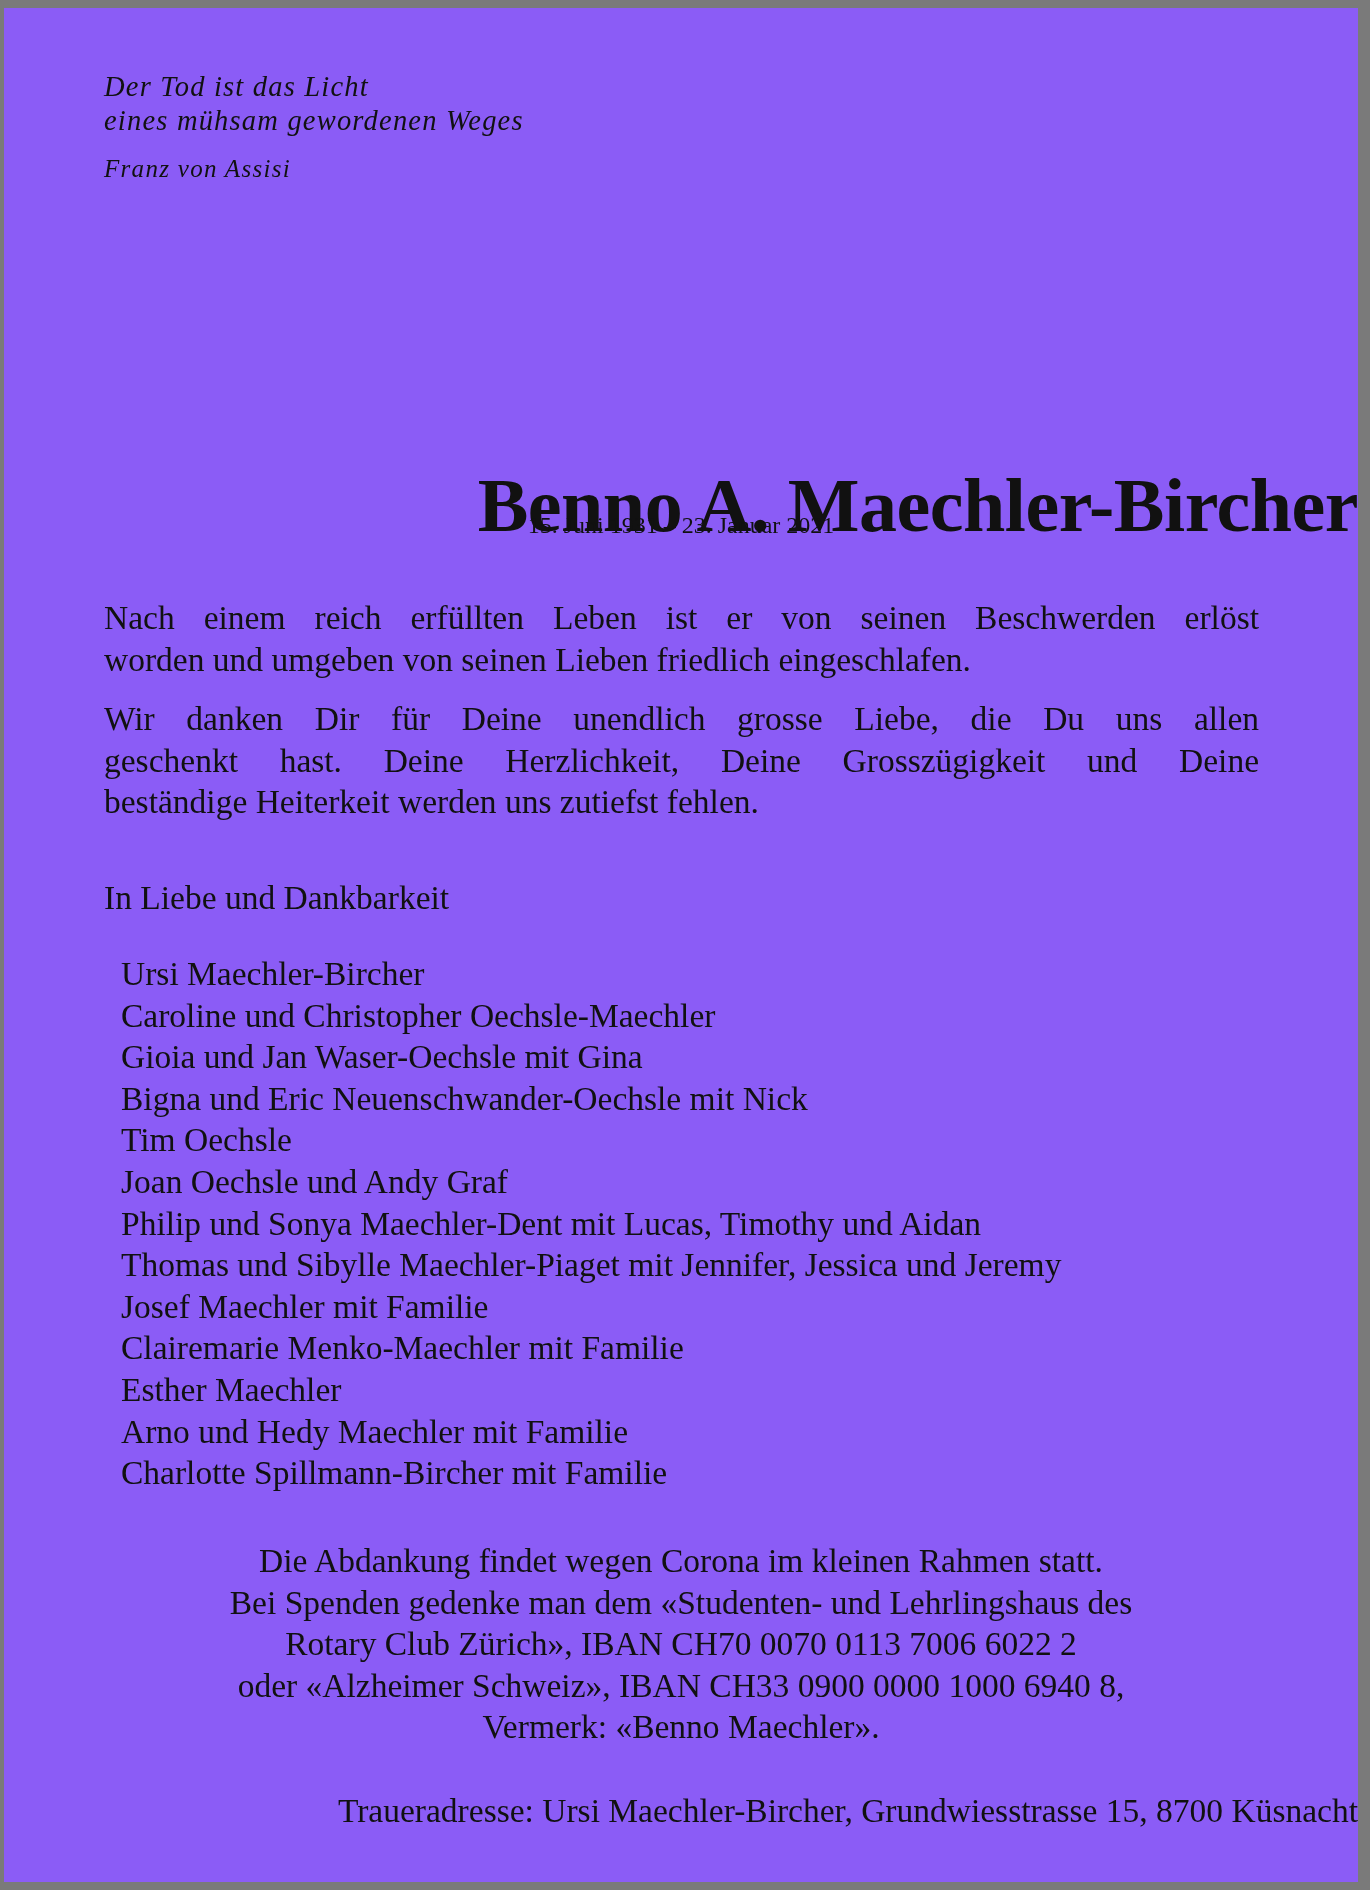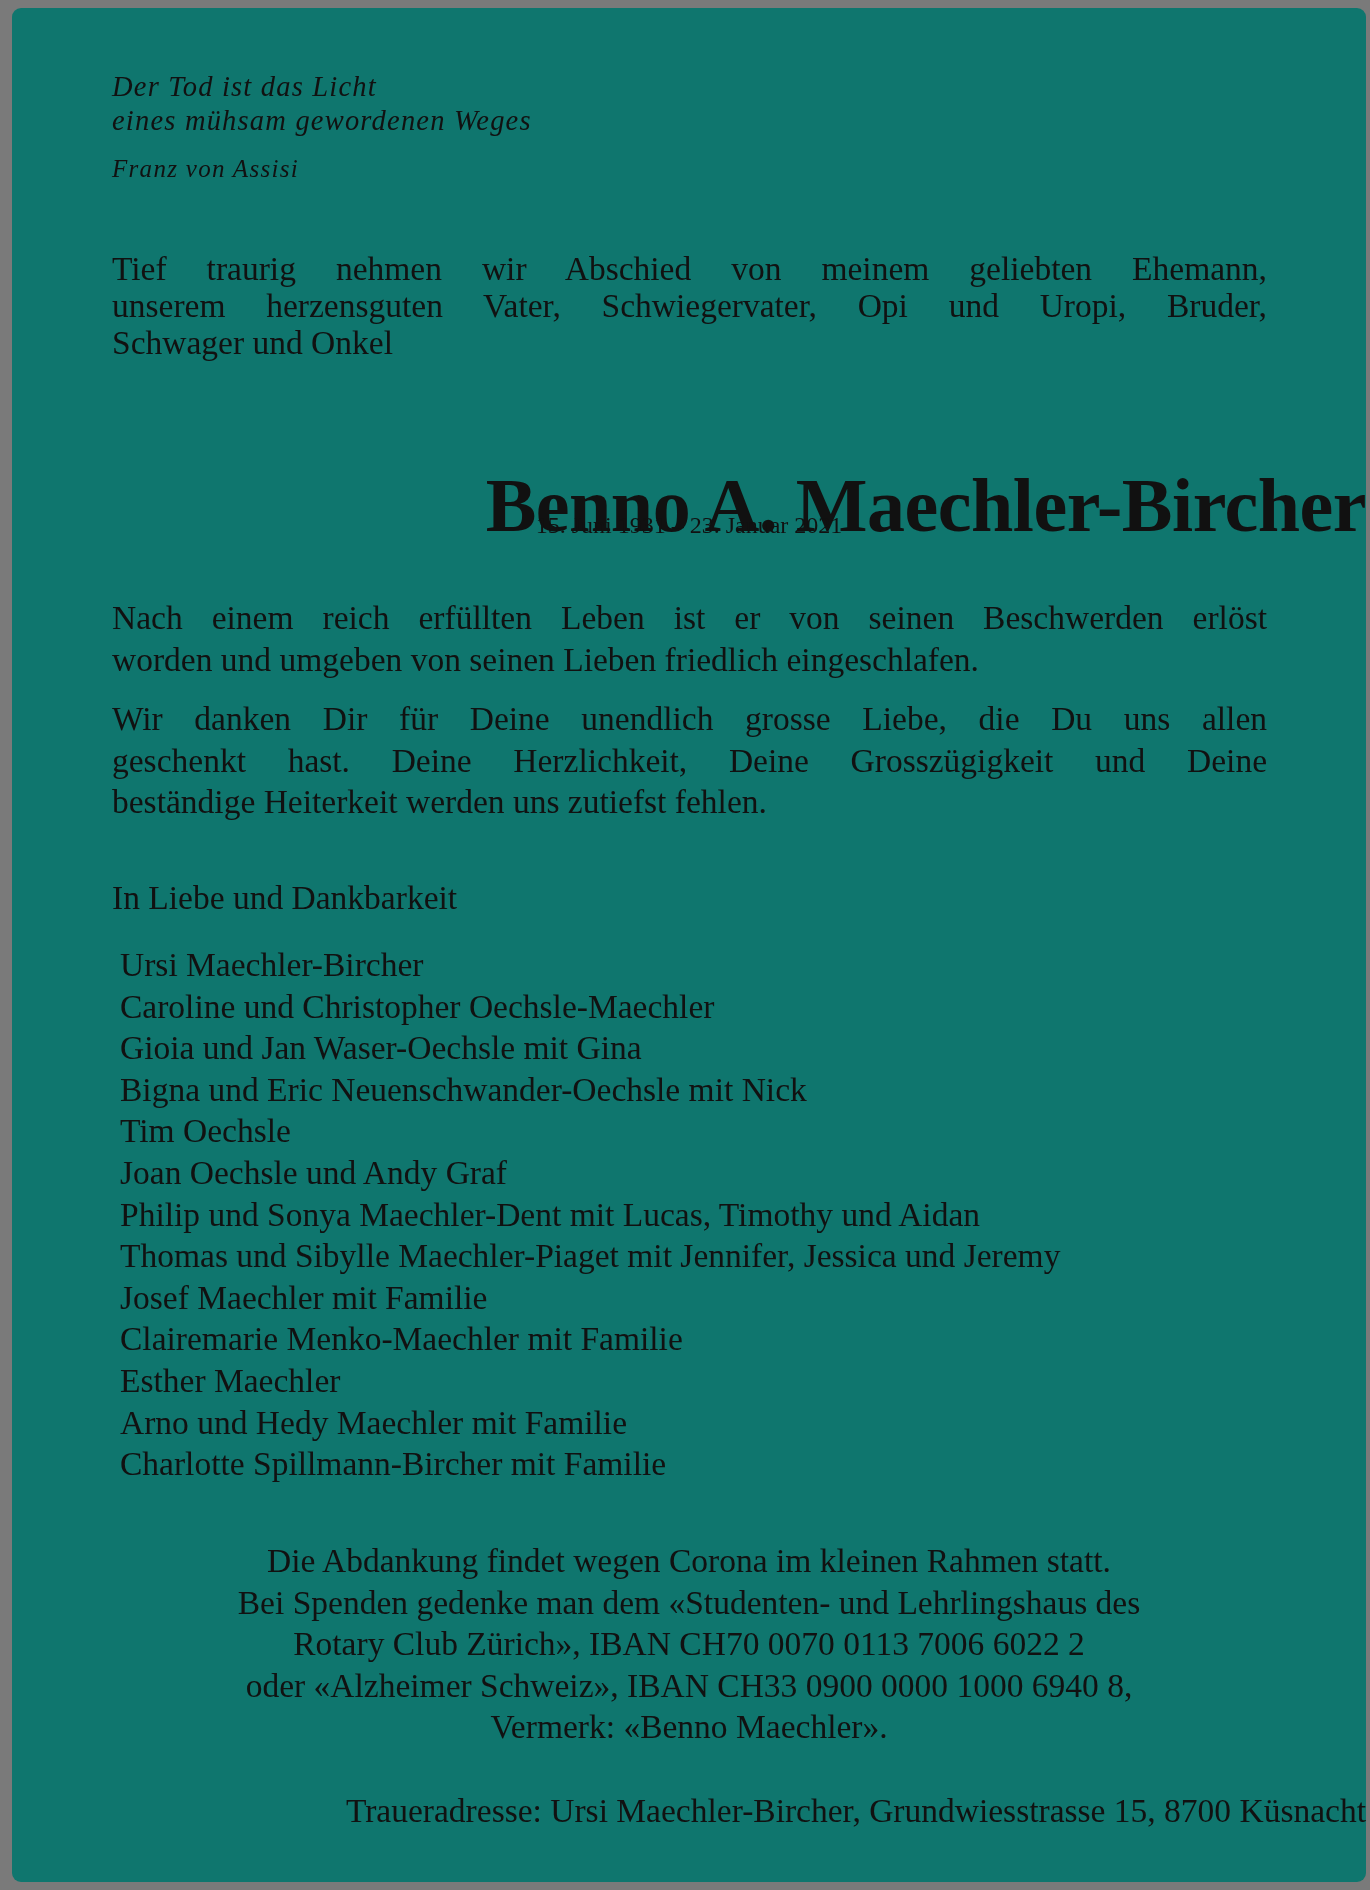--- a/index.html
+++ b/index.html
@@ -10,26 +10,25 @@
     width: 1370px;
     height: 1890px;
     background: #7a7a7a;
     position: relative;
     overflow: hidden;
     font-family: "Liberation Serif", "DejaVu Serif", serif;
     color: #111;
   }
   .page {
     position: absolute;
-    left: 12px;
+    left: 4px;
     top: 8px;
     width: 1354px;
     height: 1874px;
-    background: #0f766e;
-    border-radius: 9px;
+    background: #8b5cf6;
   }
   
   .epigraph {
     position: absolute;
     left: 100px;
     top: 62px;
     font-style: italic;
     font-size: 28.5px;
     letter-spacing: 1.2px;
     line-height: 34px;
@@ -97,21 +96,21 @@
     white-space: nowrap;
   }
   .family {
     position: absolute;
     left: 100px;
     top: 928px;
     font-size: 33.5px;
     line-height: 41.6px;
     list-style: none;
     padding: 0;
-    margin: 8px;
+    margin: 17px;
   }
   .family li { white-space: nowrap; }
   
   .notice {
     position: absolute;
     left: 0;
     width: 1354px;
     top: 1532px;
     text-align: center;
     font-size: 33.5px;
@@ -133,25 +132,20 @@
 <body>
 
 <div class="page">
 
   <div class="epigraph">
     <span class="line">Der Tod ist das Licht</span>
     <span class="line">eines mühsam gewordenen Weges</span>
     <span class="author">Franz von Assisi</span>
   </div>
 
-  <div class="para intro">
-    <span class="ln" style="display: block; text-align-last: left; word-spacing: 31.6094px;">Tief traurig nehmen wir Abschied von meinem geliebten Ehemann,</span>
-    <span class="ln" style="display: block; text-align-last: left; word-spacing: 32.3683px;">unserem herzensguten Vater, Schwiegervater, Opi und Uropi, Bruder,</span>
-    <span class="ln last">Schwager und Onkel</span>
-  </div>
 
   <h1 class="name">Benno A. Maechler-Bircher</h1>
   <div class="dates">15. Juni 1931 – 23. Januar 2021</div>
 
   <div class="para p1">
     <span class="ln" style="display: block; text-align-last: left; word-spacing: 20.6203px;">Nach einem reich erfüllten Leben ist er von seinen Beschwerden erlöst</span>
     <span class="ln last">worden und umgeben von seinen Lieben friedlich eingeschlafen.</span>
   </div>
 
   <div class="para p2">

